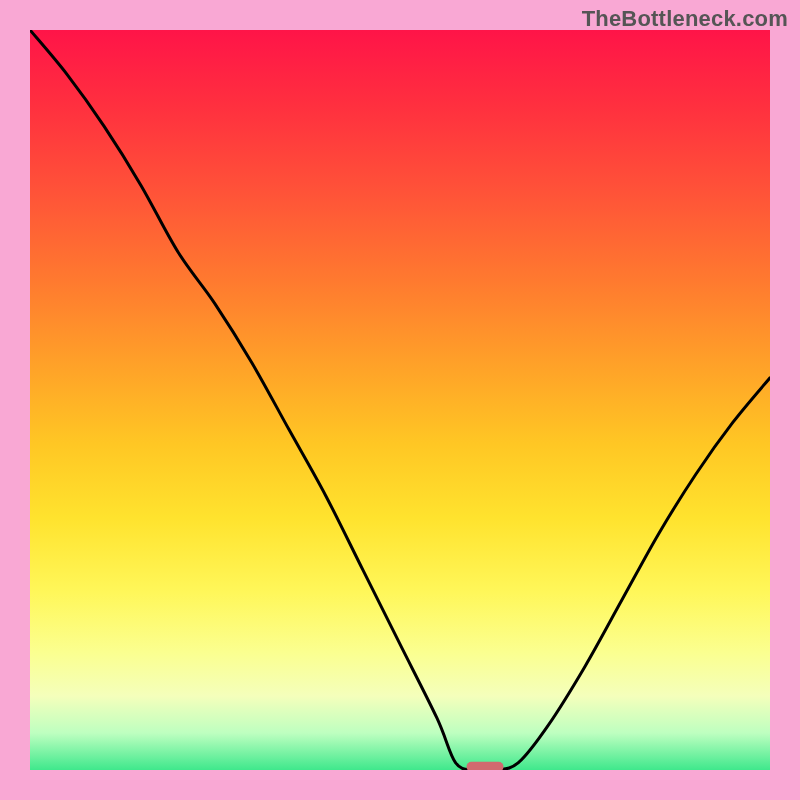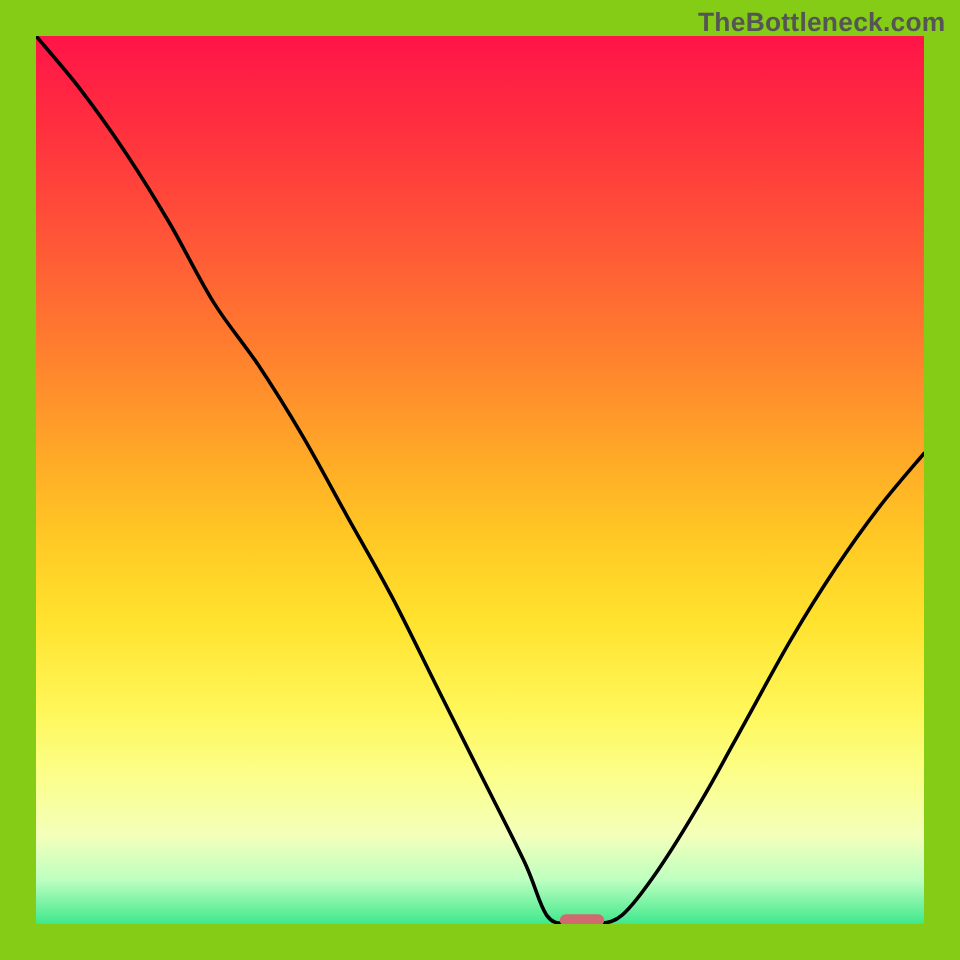--- a/index.html
+++ b/index.html
@@ -8,21 +8,21 @@
     width: 800px;
     height: 800px;
     background: #000;
     overflow: hidden;
     font-family: Arial, Helvetica, sans-serif;
   }
   .frame {
     position: relative;
     width: 800px;
     height: 800px;
-    background: #84cc16;
+    background: #f9a8d4;
   }
   .watermark {
     position: absolute;
     top: 6px;
     right: 12px;
     color: #555;
     font-size: 22px;
     font-weight: 600;
     letter-spacing: 0.2px;
     user-select: none;

